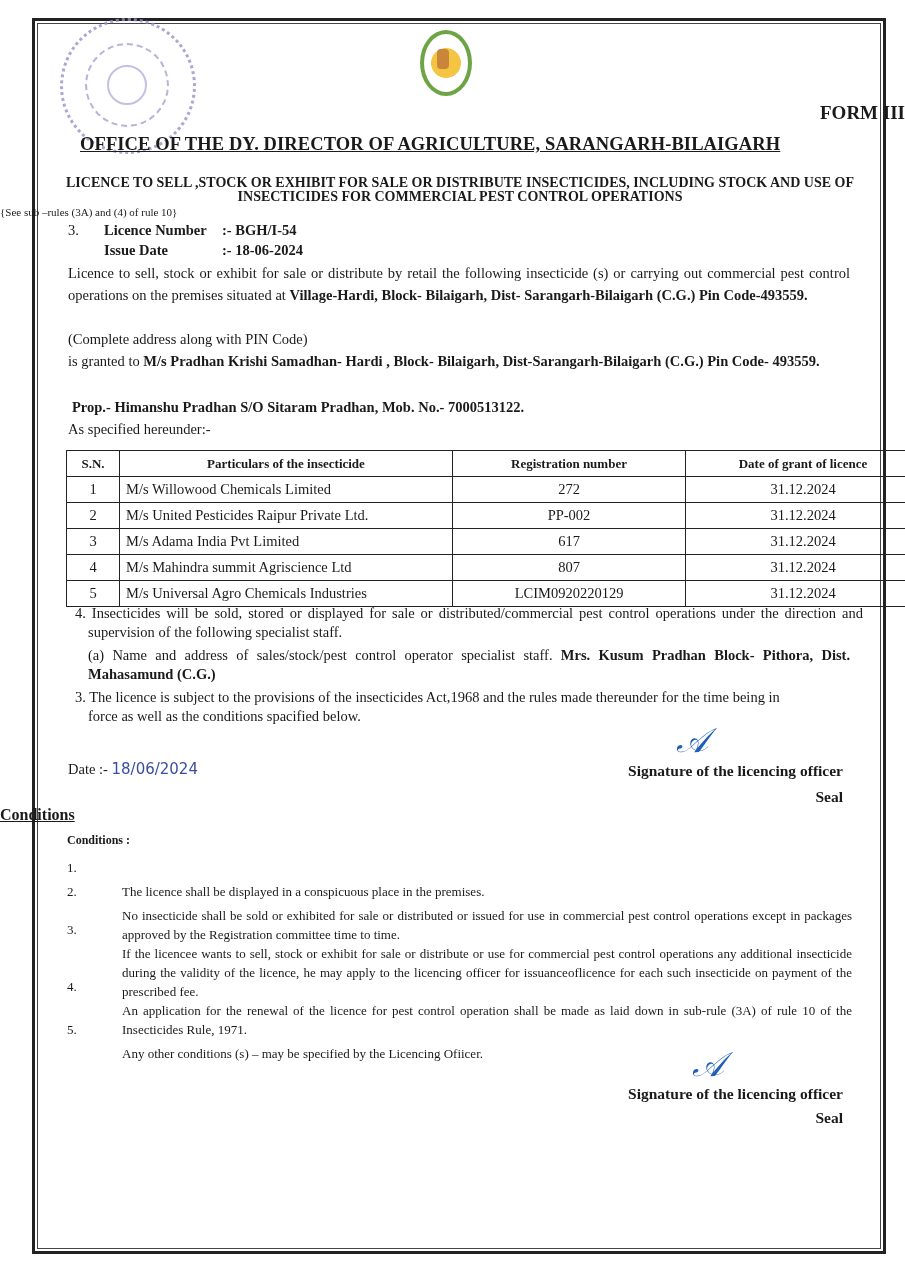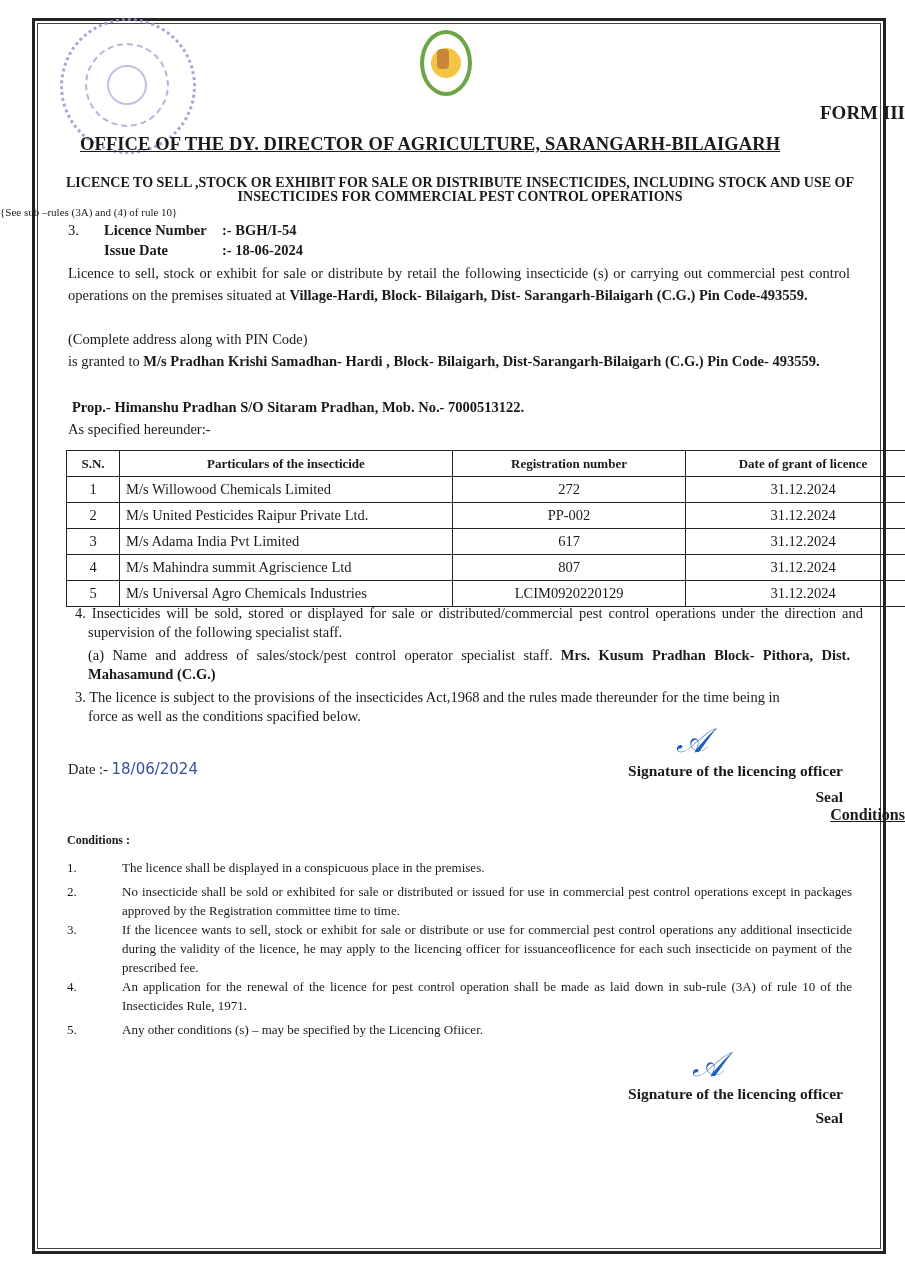--- a/index.html
+++ b/index.html
@@ -24,25 +24,25 @@
   .lic-line .num { display: inline-block; width: 36px; font-weight: normal; }
   .lic-line .lbl { display: inline-block; width: 118px; }
   .para { position: absolute; left: 68px; width: 782px; font-size: 14.5px; line-height: 22px; text-align: justify; }
   b { font-weight: bold; }
   table.ins { position: absolute; left: 66px; top: 450px; width: 855px; border-collapse: collapse; font-size: 14.5px; }
   table.ins th, table.ins td { border: 1px solid #222; padding: 2px 6px; height: 21px; }
   table.ins th { font-size: 13px; font-weight: bold; }
   table.ins td.c { text-align: center; }
   .sig { position: absolute; font-weight: bold; font-size: 15.5px; }
   .signature-mark { position: absolute; width: 40px; height: 40px; color: #1f5fb8; font-size: 34px; font-family: "DejaVu Serif", serif; font-style: italic; }
-  .cond-title { position: absolute; top: 806px; left: 0; width: 905px; text-align: right; font-weight: bold; font-size: 16px; text-decoration: underline; }
+  .cond-title { position: absolute; top: 806px; left: 0; width: 905px; text-align: left; font-weight: bold; font-size: 16px; text-decoration: underline; }
   .cond-label { position: absolute; top: 833px; left: 67px; font-weight: bold; font-size: 12px; }
   .cond { position: absolute; left: 67px; width: 785px; font-size: 13px; line-height: 19px; }
   .cond .n { position: absolute; left: 0; top: 0; }
-  .cond .t { margin-left: 55px; text-align: justify; }
+  .cond .t { margin-left: 55px; text-align: justify; margin-top: 24px; }
   .date-line { position: absolute; top: 760px; left: 68px; font-size: 14.5px; }
   .date-line .hand { color: #3a4ea0; font-family: "DejaVu Sans", sans-serif; font-size: 15px; }
 </style>
 </head>
 <body>
 
 <div class="page-border"></div>
 
 <div class="seal">
   <div class="inner"></div>

